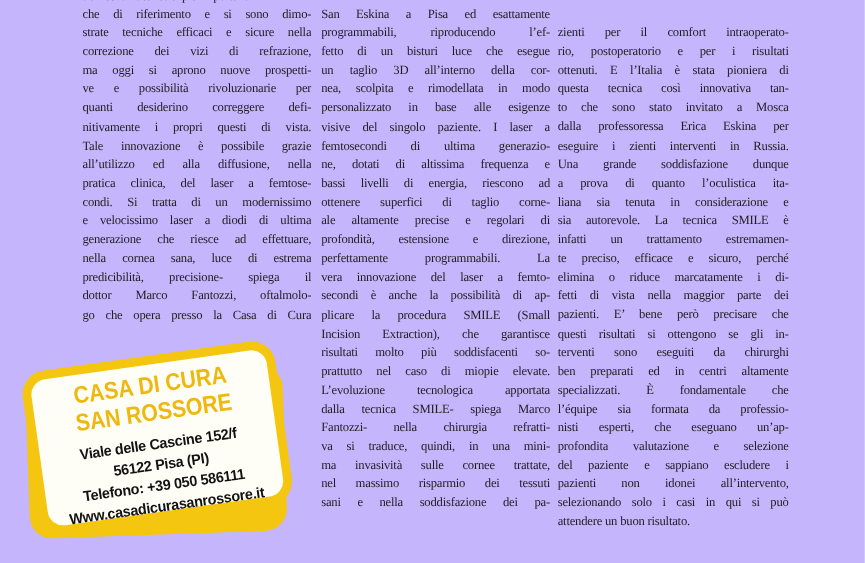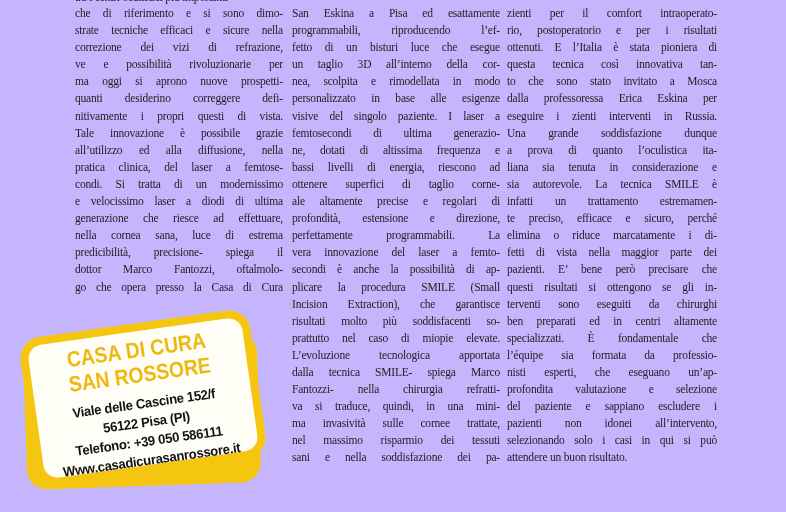--- a/index.html
+++ b/index.html
@@ -4,21 +4,21 @@
 <style>
   html,body{margin:0;padding:0;}
   .page{
     position:relative; width:786px; height:512px; overflow:hidden;
     background:#c4b5fd;
     font-family:"Liberation Serif", serif;
   }
   .col{ position:absolute; overflow:hidden; }
   #col1{ left:75px; top:0;   width:208px; height:302px; }
   #col2{ left:292px; top:5px; width:208px; height:475px; }
-  #col3{ left:507px; top:5px; width:210px; height:475px; }
+  #col3{ left:507px; top:22px; width:210px; height:475px; }
   .tline{
     font-size:11.5px; line-height:17.1px; color:var(--text);
     white-space:nowrap; letter-spacing:-0.2px;
     text-align:justify; text-align-last:justify;
   }
   .tline.rag{ text-align-last:left; }
   .clip{ height:5px; overflow:hidden; display:flex; align-items:flex-end; }
   .clip span{
     font-size:11.5px; line-height:15px; color:var(--text);
     white-space:nowrap; letter-spacing:-0.2px;
@@ -52,22 +52,22 @@
 <div class="page">
 
   <div class="col" id="col1">
     <div class="clip">
       <span>tra i centri oculistici più importanti</span>
     </div>
     <div>
         <div class="tline">che di riferimento e si sono dimo-</div>
         <div class="tline">strate tecniche efficaci e sicure nella</div>
         <div class="tline">correzione dei vizi di refrazione,</div>
+        <div class="tline">ma oggi si aprono nuove prospetti-</div>
         <div class="tline">ve e possibilità rivoluzionarie per</div>
-        <div class="tline">ma oggi si aprono nuove prospetti-</div>
         <div class="tline">quanti desiderino correggere defi-</div>
         <div class="tline">nitivamente i propri questi di vista.</div>
         <div class="tline">Tale innovazione è possibile grazie</div>
         <div class="tline">all’utilizzo ed alla diffusione, nella</div>
         <div class="tline">pratica clinica, del laser a femtose-</div>
         <div class="tline">condi. Si tratta di un modernissimo</div>
         <div class="tline">e velocissimo laser a diodi di ultima</div>
         <div class="tline">generazione che riesce ad effettuare,</div>
         <div class="tline">nella cornea sana, luce di estrema</div>
         <div class="tline">predicibilità, precisione- spiega il</div>

